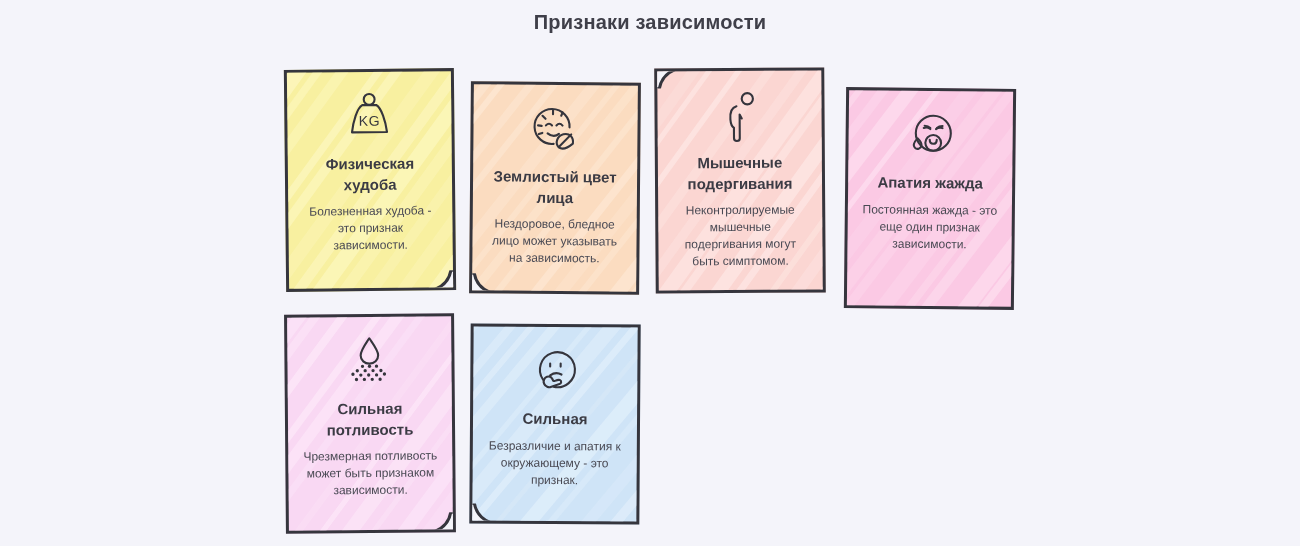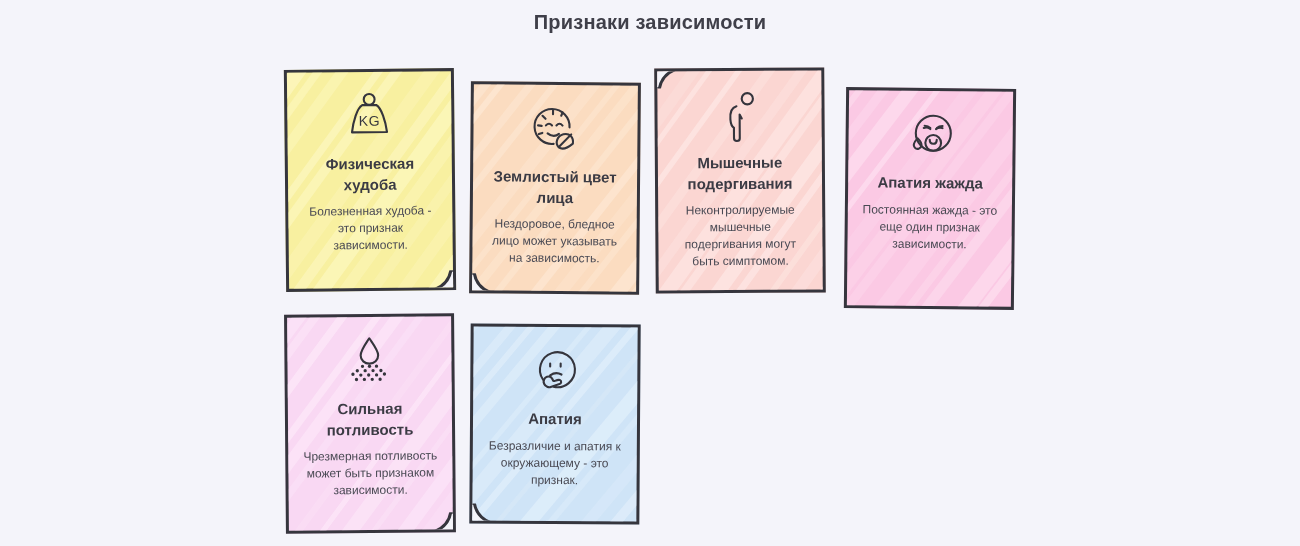--- a/index.html
+++ b/index.html
@@ -332,20 +332,20 @@
       </svg>
       <div class="card-inner">
         <span>
           <svg class="card-icon" viewBox="0 0 64 64" fill="none" stroke="#35353d" stroke-width="2.4" stroke-linecap="round" stroke-linejoin="round">
             <path d="M30 50 A20 20 0 1 0 18 42"></path>
             <path d="M26 23.5 l0 3.4 M38 23.5 l0 3.4"></path>
             <path d="M26 37 q6.5 -4.5 13 -1"></path>
             <path d="M27 39 c-3 -1.5 -6.5 -0.2 -7.8 2.8 c-1.4 3.2 0.3 7 3.6 8.3 c1.5 0.6 2.8 0.6 4 0.2 l10 -3.4 c2.4 -0.8 2.6 -3.8 0.3 -4.6 c-1.4 -0.5 -3 0 -5.6 1 c-1.3 0.5 -2.4 -0.2 -2.4 -1.4 Z"></path>
           </svg>
         </span>
-        <div class="card-title">Апатия</div>
+        <div class="card-title">Сильная</div>
         <div class="card-desc">Безразличие и апатия к окружающему - это признак.</div>
       </div>
       <svg class="curl curl-bl" viewBox="0 0 26 20">
         <path d="M0 20 L24 20 C14 17 7 11 5 0 L0 0 Z" fill="#f4f4fa" stroke="#35353d" stroke-width="3" stroke-linejoin="round"></path>
       </svg>
     </div>
   </div>
 
 </body></html>

